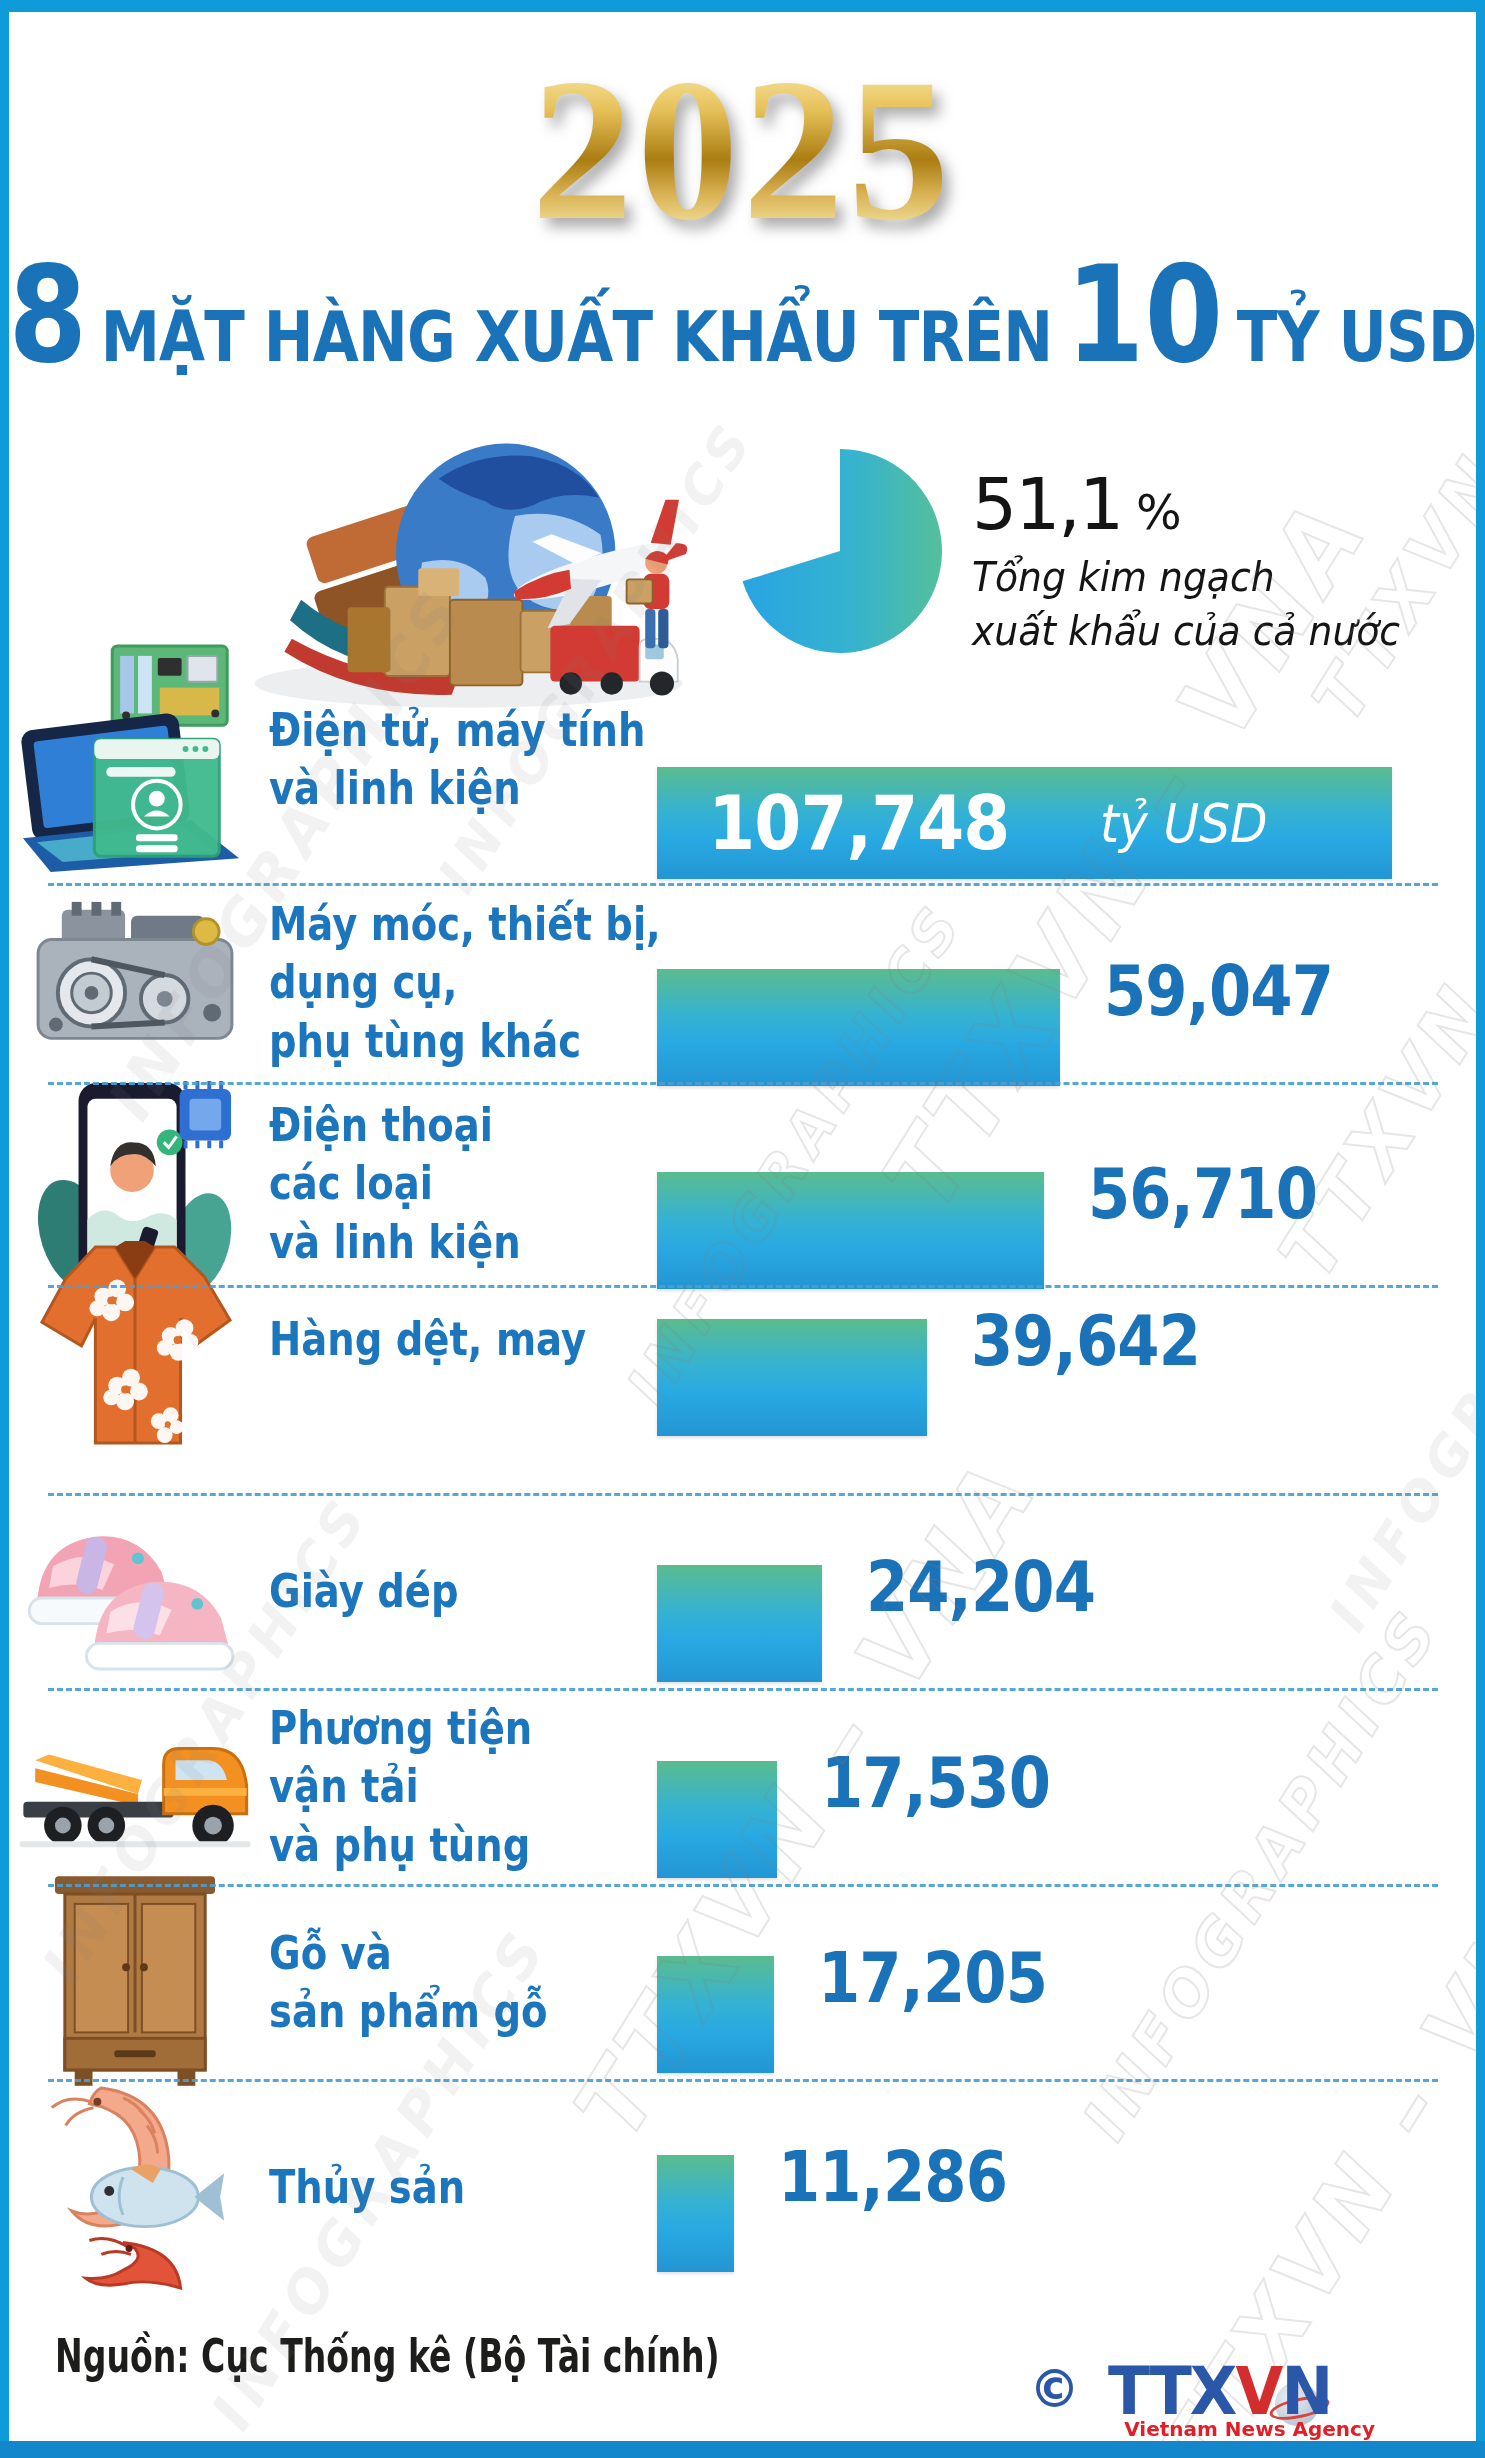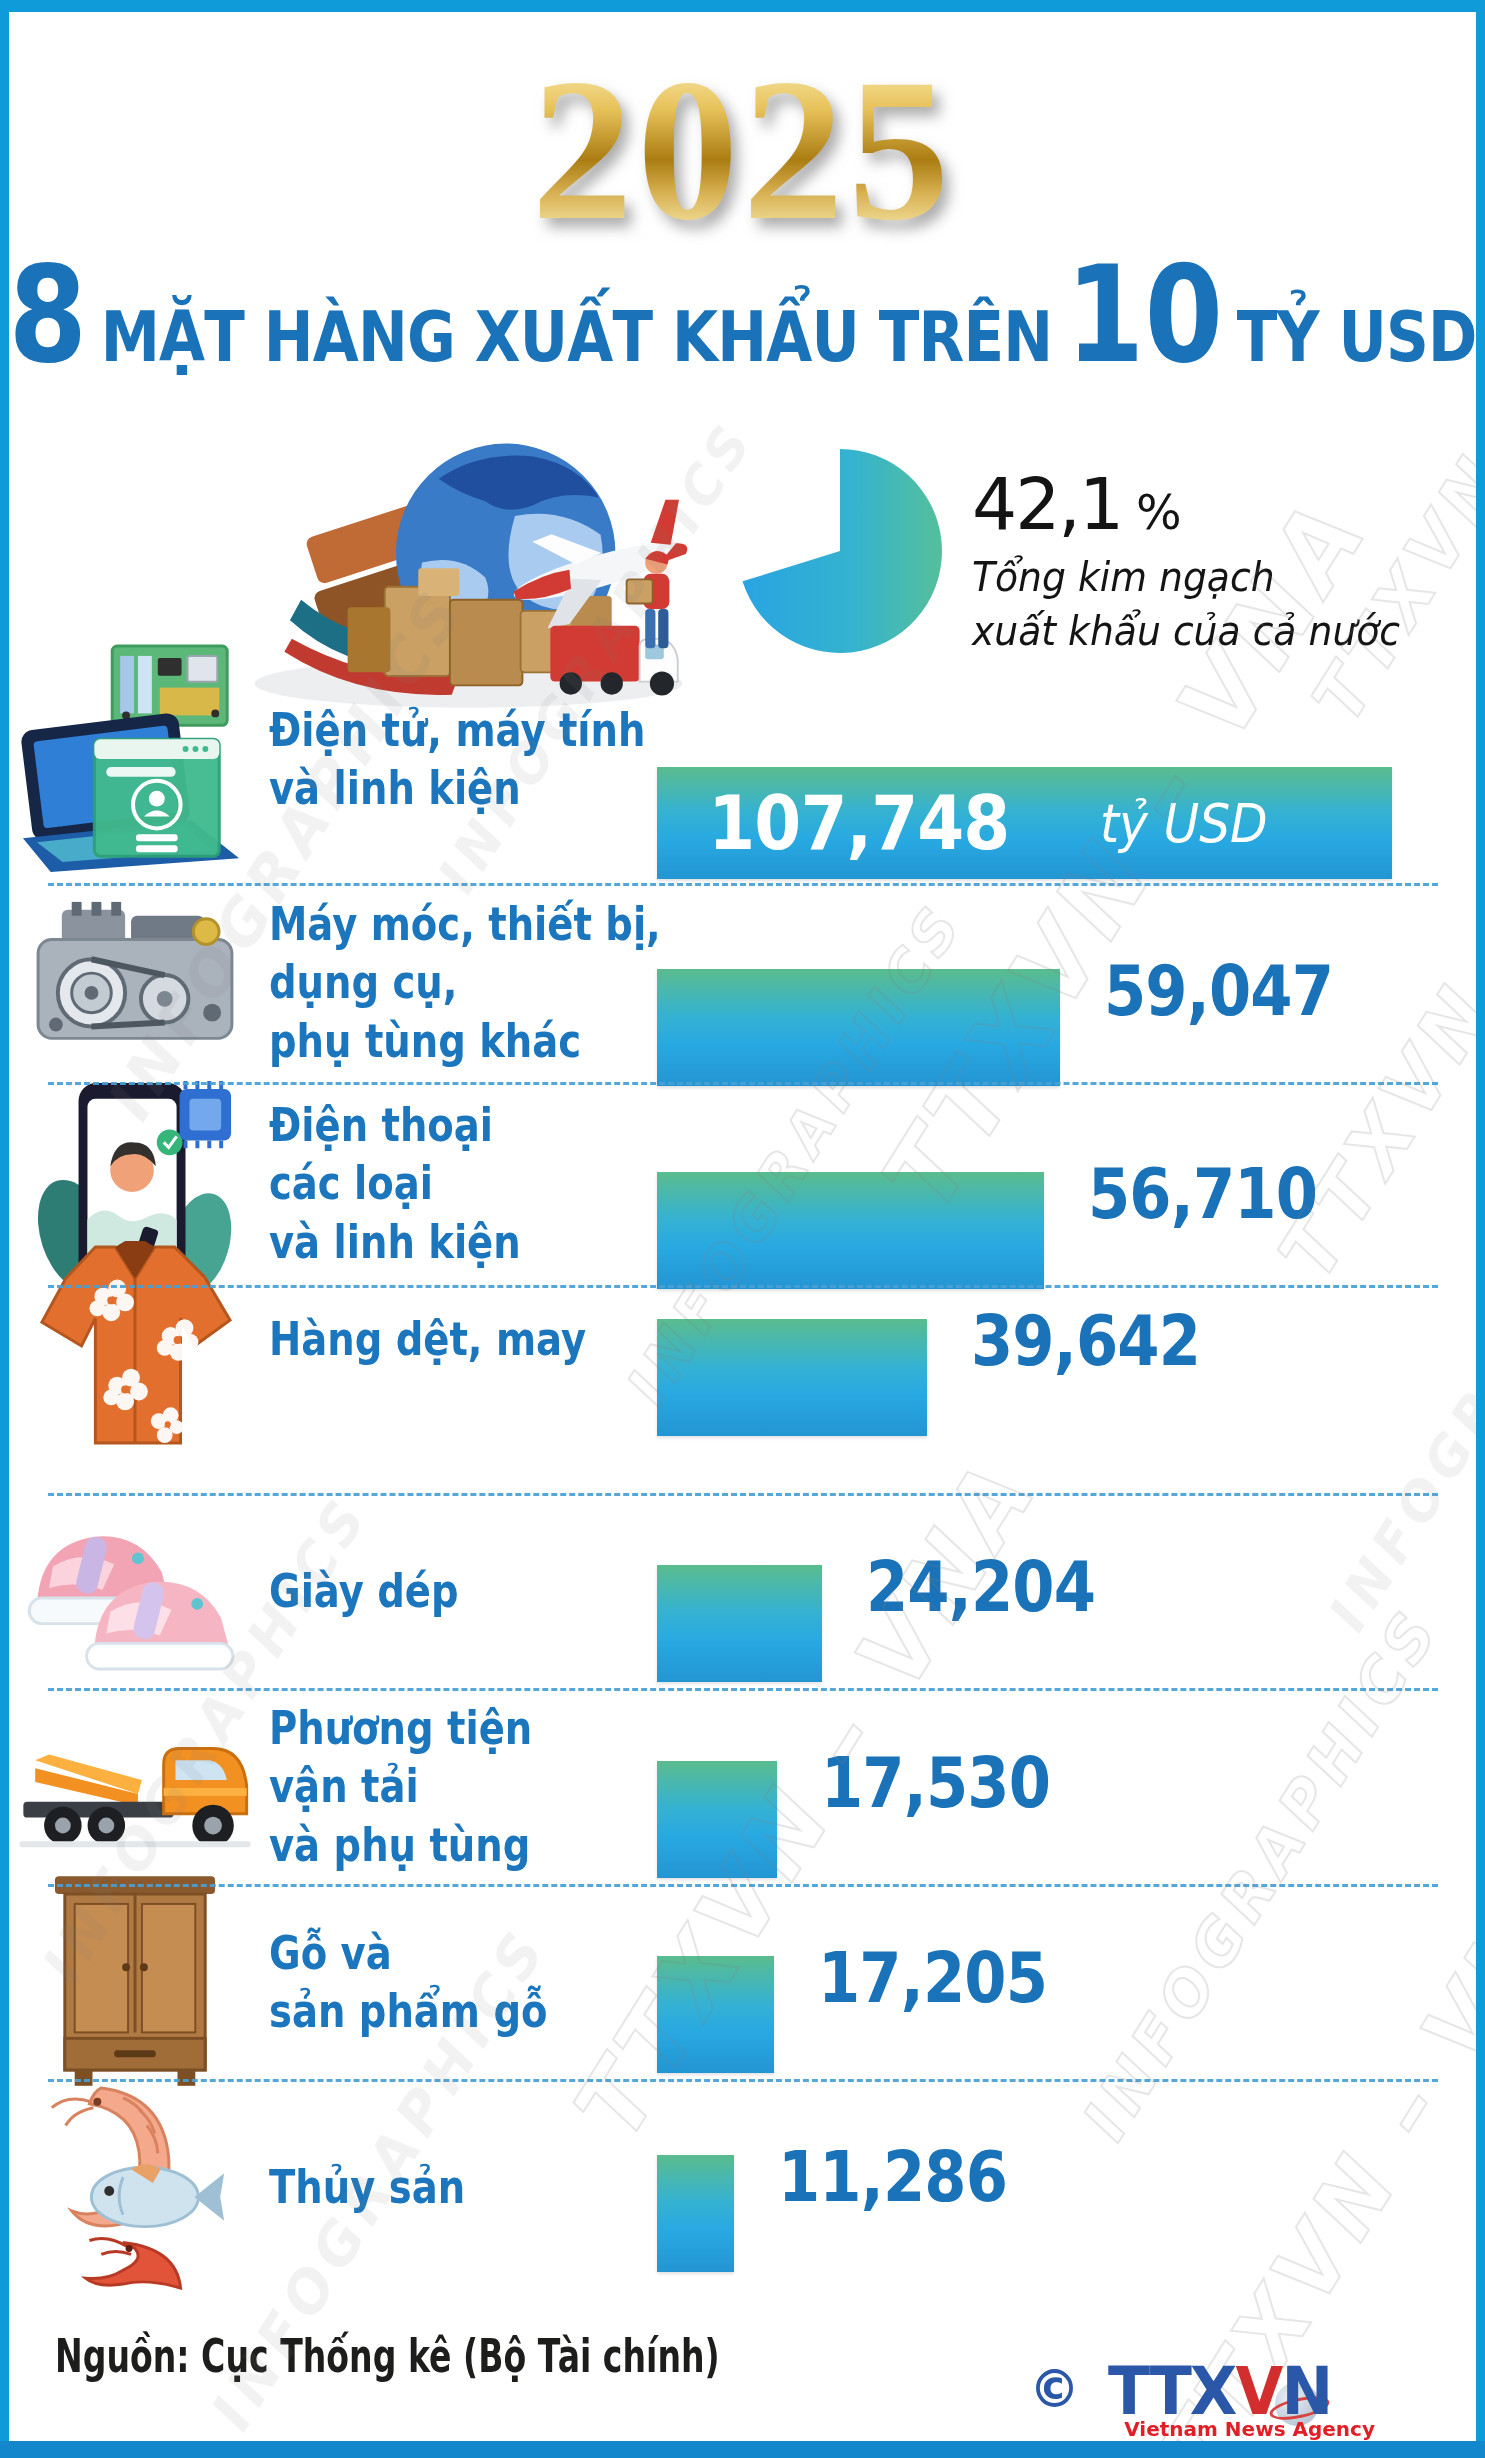--- a/index.html
+++ b/index.html
@@ -145,21 +145,21 @@
         <linearGradient id="pieg" x1="0" y1="0" x2="1" y2="0">
           <stop offset="0" stop-color="#28a4e2"></stop>
             <stop offset=".55" stop-color="#35b3cf"></stop>
           <stop offset="1" stop-color="#55bf9b"></stop>
         </linearGradient>
       </defs>
       <path id="pie-slice" fill="url(#pieg)" d="M106,106 L106,3 A103,103 0 1 1 7.6,136.6 Z"></path>
     </svg>
   </div>
   <div class="pct-line">
-    <span class="pct-num">42,1</span><span class="pct-sign">%</span>
+    <span class="pct-num">51,1</span><span class="pct-sign">%</span>
   </div>
   <div class="pct-caption">
     <div>Tổng kim ngạch</div>
     <div>xuất khẩu của cả nước</div>
   </div>
 
   <div id="rows-root">
       <div class="row" style="top: 634px; height: 249px;">
         <div class="icon-cell" style="top: 0px; height: 249px;">
           <svg width="236" height="230" viewBox="0 0 238 232">

